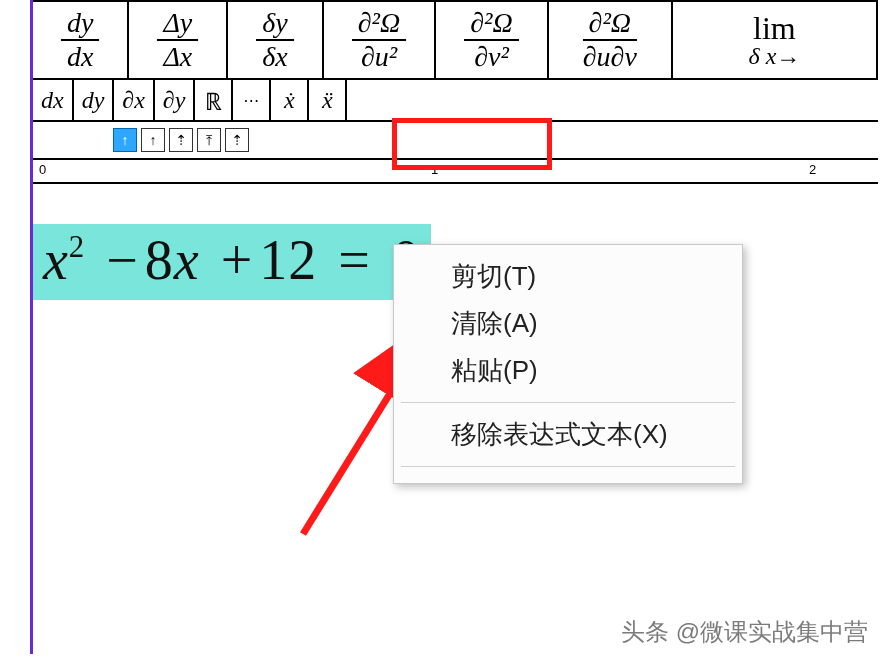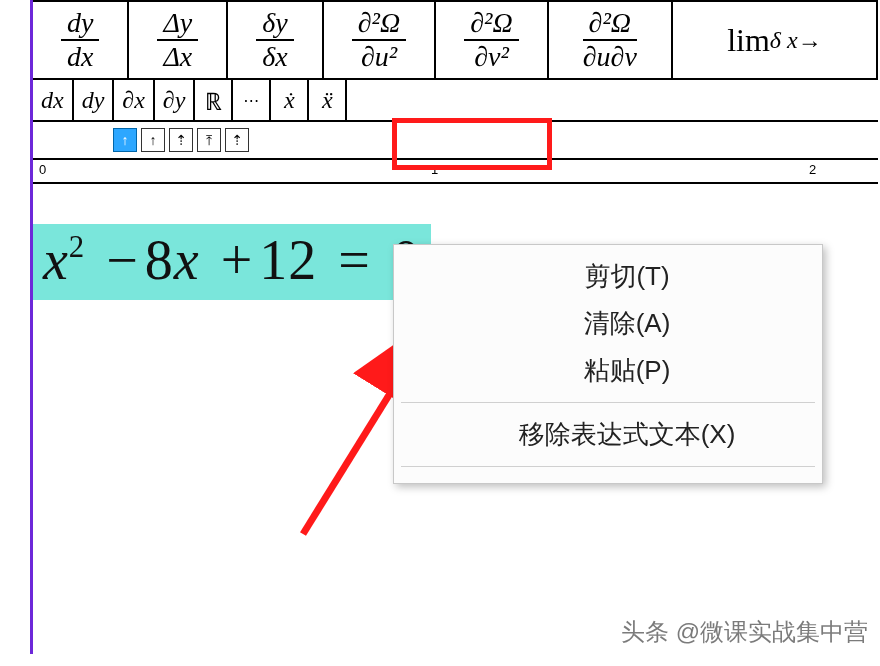--- a/index.html
+++ b/index.html
@@ -121,28 +121,27 @@
   .arrow-svg {
     position: absolute;
     left: 250px; top: 100px;
     width: 180px; height: 260px;
     pointer-events: none;
   }
 
   .context-menu {
     position: absolute;
     left: 360px; top: 60px;
-    width: 430px;
+    width: 350px;
     background: #fcfcfc;
     border: 1px solid #c8c8c8;
     box-shadow: 3px 3px 8px rgba(0,0,0,0.25);
     padding: 8px 1px;
     font-size: 26px;
     color: #222;
-    text-align: center;
   }
   .menu-item {
     padding: 6px 18px 6px 56px;
     line-height: 1.35;
     cursor: default;
   }
   .menu-sep {
     height: 1px;
     background: #d0d0d0;
     margin: 8px 6px;
@@ -198,21 +197,21 @@
         <div class="num">∂²Ω</div>
         <div class="den">∂v²</div>
       </div>
     </div>
     <div class="tool-cell wide">
       <div class="frac">
         <div class="num">∂²Ω</div>
         <div class="den">∂u∂v</div>
       </div>
     </div>
-    <div class="tool-cell" style="flex:1; font-style:normal; flex-direction:row;">
+    <div class="tool-cell" style="flex:1; font-style:normal; flex-direction:column;">
       <div style="font-style:normal; font-size:32px;">lim</div>
       <div style="font-size:24px; font-style:italic;">δ x→</div>
     </div>
   </div>
 
   <div class="toolbar-row2">
     <div class="small-cell">dx</div>
     <div class="small-cell">dy</div>
     <div class="small-cell">∂x</div>
     <div class="small-cell">∂y</div>

